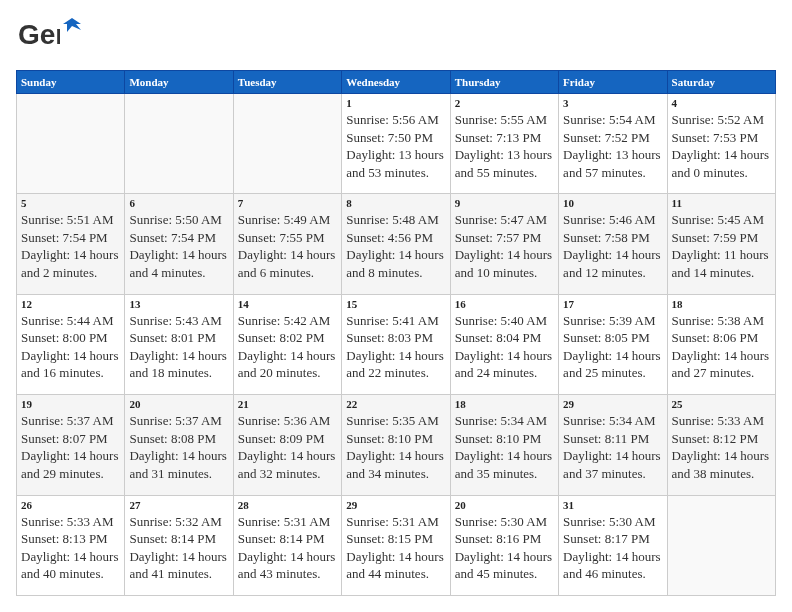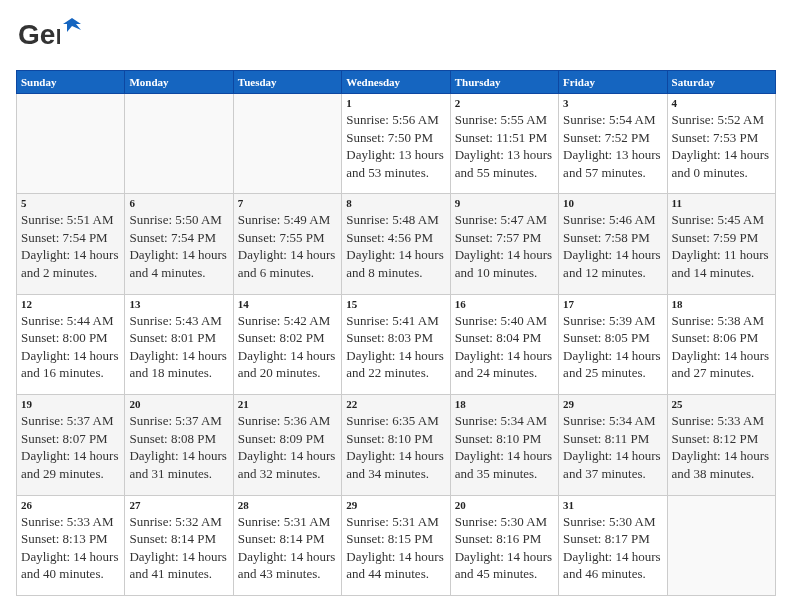--- a/index.html
+++ b/index.html
@@ -129,21 +129,21 @@
             <div class="day-info">
               <div>Sunrise: 5:56 AM</div>
               <div>Sunset: 7:50 PM</div>
               <div>Daylight: 13 hours and 53 minutes.</div>
             </div>
           </td>
           <td>
             <div class="day-num">2</div>
             <div class="day-info">
               <div>Sunrise: 5:55 AM</div>
-              <div>Sunset: 11:51 PM</div>
+              <div>Sunset: 7:13 PM</div>
               <div>Daylight: 13 hours and 55 minutes.</div>
             </div>
           </td>
           <td>
             <div class="day-num">3</div>
             <div class="day-info">
               <div>Sunrise: 5:54 AM</div>
               <div>Sunset: 7:52 PM</div>
               <div>Daylight: 13 hours and 57 minutes.</div>
             </div>
@@ -294,21 +294,21 @@
             <div class="day-num">21</div>
             <div class="day-info">
               <div>Sunrise: 5:36 AM</div>
               <div>Sunset: 8:09 PM</div>
               <div>Daylight: 14 hours and 32 minutes.</div>
             </div>
           </td>
           <td>
             <div class="day-num">22</div>
             <div class="day-info">
-              <div>Sunrise: 6:35 AM</div>
+              <div>Sunrise: 5:35 AM</div>
               <div>Sunset: 8:10 PM</div>
               <div>Daylight: 14 hours and 34 minutes.</div>
             </div>
           </td>
           <td>
             <div class="day-num">18</div>
             <div class="day-info">
               <div>Sunrise: 5:34 AM</div>
               <div>Sunset: 8:10 PM</div>
               <div>Daylight: 14 hours and 35 minutes.</div>

